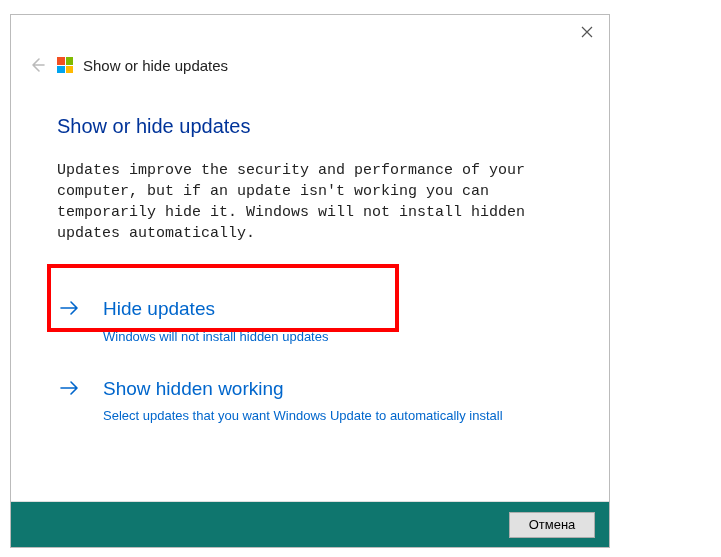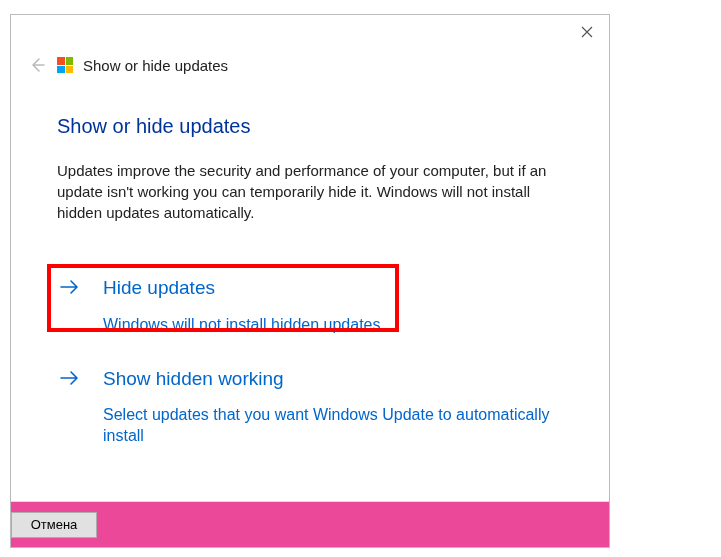--- a/index.html
+++ b/index.html
@@ -77,20 +77,21 @@
     color: #003399;
     font-size: 20px;
     font-weight: 400;
     margin-bottom: 22px;
   }
   .page-desc {
     color: #222;
     font-size: 15px;
     line-height: 1.4;
     margin-bottom: 50px;
+    font-family: Liberation Mono, monospace;
   }
   .option {
     display: flex;
     gap: 24px;
     margin-bottom: 24px;
     cursor: pointer;
     padding: 4px 2px;
   }
   .option .arrow {
     color: #0066cc;
@@ -100,42 +101,44 @@
     width: 20px;
     text-align: center;
   }
   .option .texts .opt-title {
     color: #0066cc;
     font-size: 19px;
     line-height: 1.2;
   }
   .option .texts .opt-desc {
     color: #0066cc;
-    font-size: 16px;
+    font-size: 13px;
     line-height: 1.3;
-    margin-top: 15px;
+    margin-top: 8px;
+    text-align: center;
   }
   .highlight-box {
     position: absolute;
     border: 4px solid #f00;
     pointer-events: none;
     left: 36px;
     top: 249px;
     width: 352px;
     height: 68px;
   }
   .footer {
     position: absolute;
     bottom: 0;
     left: 0;
     right: 0;
     height: 46px;
-    background: #ec4899;
+    background: #0f766e;
     border-top: 1px solid #ddd;
     display: flex;
+    justify-content: flex-end;
     align-items: center;
     padding-right: 14px;
   }
   .cancel-btn {
     min-width: 86px;
     height: 26px;
     background: #e1e1e1;
     border: 1px solid #adadad;
     font-size: 13px;
     font-family: inherit;

